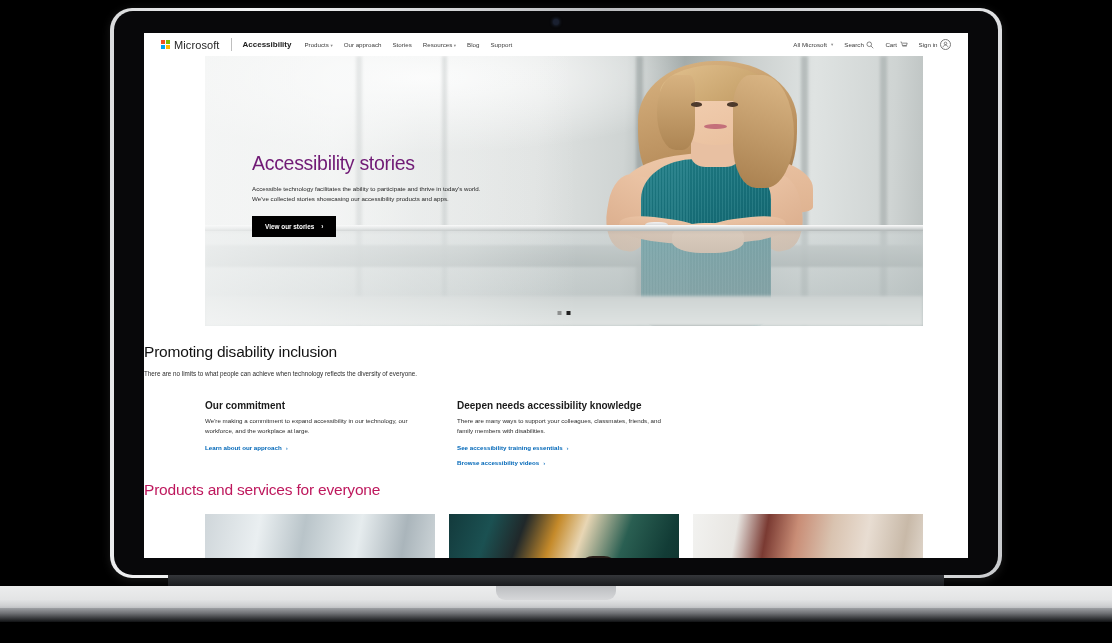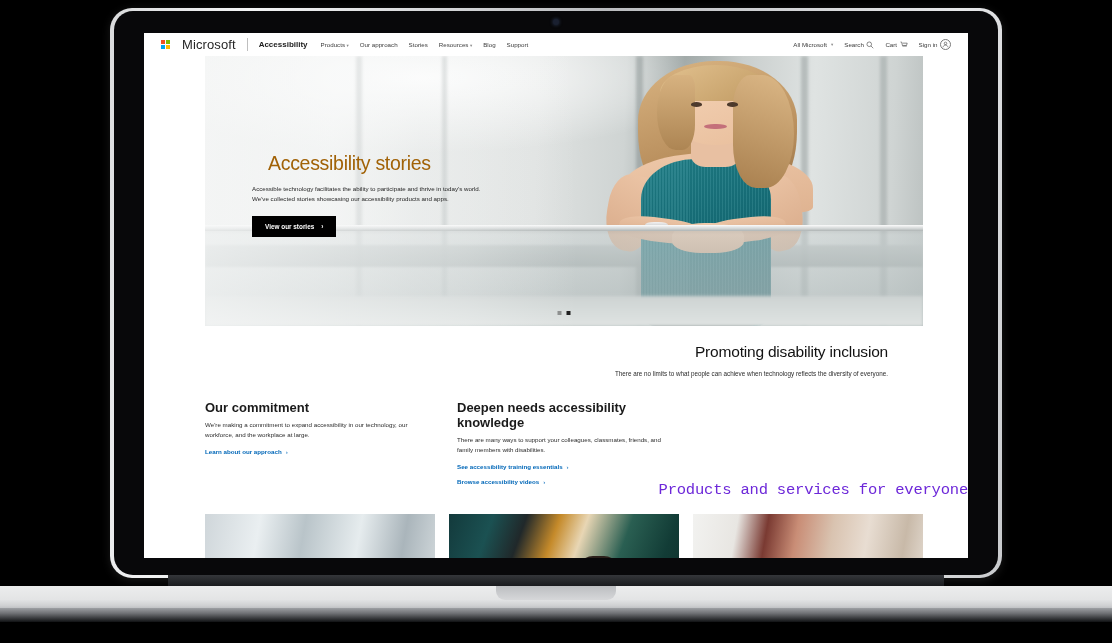--- a/index.html
+++ b/index.html
@@ -86,21 +86,21 @@
     background: #fff;
     display: flex; align-items: center;
     padding: 0 17px;
     font-size: 6.2px;
     color: #262626;
   }
   #ms-logo { display: grid; grid-template-columns: 4px 4px; grid-template-rows: 4px 4px; gap: 1px; margin-right: 4px; }
   #ms-logo i { display: block; }
   .sq-r { background: #f25022; } .sq-g { background: #7fba00; }
   .sq-b { background: #00a4ef; } .sq-y { background: #ffb900; }
-  #ms-wordmark { font-size: 13px; color: #262626; letter-spacing: .1px; margin-left: 8px; }
+  #ms-wordmark { font-size: 11px; color: #262626; letter-spacing: .1px; }
   #nav-divider { width: 1px; height: 13px; background: #bfbfbf; margin: 0 11px; }
   #brand-name { font-size: 8px; font-weight: 600; color: #1b1b1b; margin-right: 13px; text-align: center; }
   .nav-link { color: #3c3c3c; margin-right: 11px; white-space: nowrap; cursor: pointer; }
   .caret { font-size: 4.5px; margin-left: 1.5px; color: #8a8a8a; }
   #nav-right { margin-left: auto; display: flex; align-items: center; gap: 11px; }
   .nav-right-item { display: flex; align-items: center; gap: 2.5px; color: #3c3c3c; white-space: nowrap; cursor: pointer; }
   #avatar-circle { width: 11px; height: 11px; border-radius: 50%; border: 1px solid #7a7a7a; display: flex; align-items: center; justify-content: center; }
 
   
   #hero {
@@ -193,52 +193,52 @@
     background: linear-gradient(#f2f2f2,#b9babc); border-radius: 40%; }
   #fig-skirt { left: 28%; top: 90%; width: 28%; height: 10%;
     background: linear-gradient(#4a4d52,#3a3d42); border-radius: 8%; }
 
   #hero-overlay-left {
     position: absolute; left: 0; top: 0; width: 52%; height: 100%;
     background: linear-gradient(90deg, rgba(248,249,249,.72), rgba(248,249,249,.30) 70%, rgba(248,249,249,0));
   }
 
   #hero-copy { position: absolute; left: 47px; top: 97px; width: 300px; }
-  #hero-title { font-size: 19.5px; font-weight: 400; color: #a16207; letter-spacing: -.3px; line-height: 1.1; margin-left: 16px; }
+  #hero-title { font-size: 19.5px; font-weight: 400; color: #701a75; letter-spacing: -.3px; line-height: 1.1; }
   #hero-sub { margin-top: 10px; font-size: 6.2px; color: #1f1f1f; line-height: 1.55; max-width: 243px; }
   #hero-cta {
     margin-top: 12px; display: inline-flex; align-items: center; gap: 7px;
     background: #000; color: #fff;
     font-size: 6.4px; font-weight: 600;
     padding: 7px 13px; cursor: pointer;
   }
   #hero-dots { position: absolute; left: 50%; transform: translateX(-50%); bottom: 11px; display: flex; gap: 5px; }
   .hero-dot { width: 4px; height: 4px; background: rgba(80,80,80,.55); }
   .hero-dot.active { background: #1f1f1f; }
 
   
-  #promo-section { position: absolute; left: 0; top: 310px; width: 744px; text-align: right; }
+  #promo-section { position: absolute; left: 0; top: 310px; width: 744px; text-align: left; }
   #promo-title { font-size: 15.5px; font-weight: 400; color: #121212; letter-spacing: -.2px; }
   #promo-sub { margin-top: 9px; font-size: 6.3px; color: #2b2b2b; }
 
   #three-col {
     position: absolute; left: 61px; top: 367px; width: 718px;
     display: grid; grid-template-columns: 1fr 1fr 1fr; gap: 0 38px;
   }
-  .col-title { font-size: 13px; font-weight: 700; color: #1a1a1a; margin-bottom: 5px; }
+  .col-title { font-size: 10px; font-weight: 700; color: #1a1a1a; margin-bottom: 5px; }
   .col-body { font-size: 6.2px; color: #2b2b2b; line-height: 1.58; }
   .col-link {
     display: block; margin-top: 8px;
     font-size: 6.2px; font-weight: 600; color: #0067b8; cursor: pointer;
   }
   .col-link .chev { color: #0067b8; margin-left: 4px; font-weight: 400; }
 
   #products-title {
     position: absolute; left: 0; top: 448px; width: 824px;
-    text-align: right; font-size: 15.5px; font-weight: 400; color: #6d28d9; letter-spacing: -.2px; font-family: Liberation Mono, monospace;
+    text-align: left; font-size: 15.5px; font-weight: 400; color: #be185d; letter-spacing: -.2px;
   }
   #product-cards {
     position: absolute; left: 61px; top: 481px; width: 718px;
     display: grid; grid-template-columns: 1fr 1fr 1fr; gap: 0 14px;
   }
   .product-card { height: 140px; overflow: hidden; position: relative; }
   #card-img-1 {
     background:
       radial-gradient(circle at 52% 62%, #3a2b22 0 9%, rgba(58,43,34,0) 10%),
       linear-gradient(100deg,#cfd6da 0%,#eaeff1 22%,#b9c4c9 40%,#e6ecee 62%,#aab5bb 80%,#dde3e5 100%);

